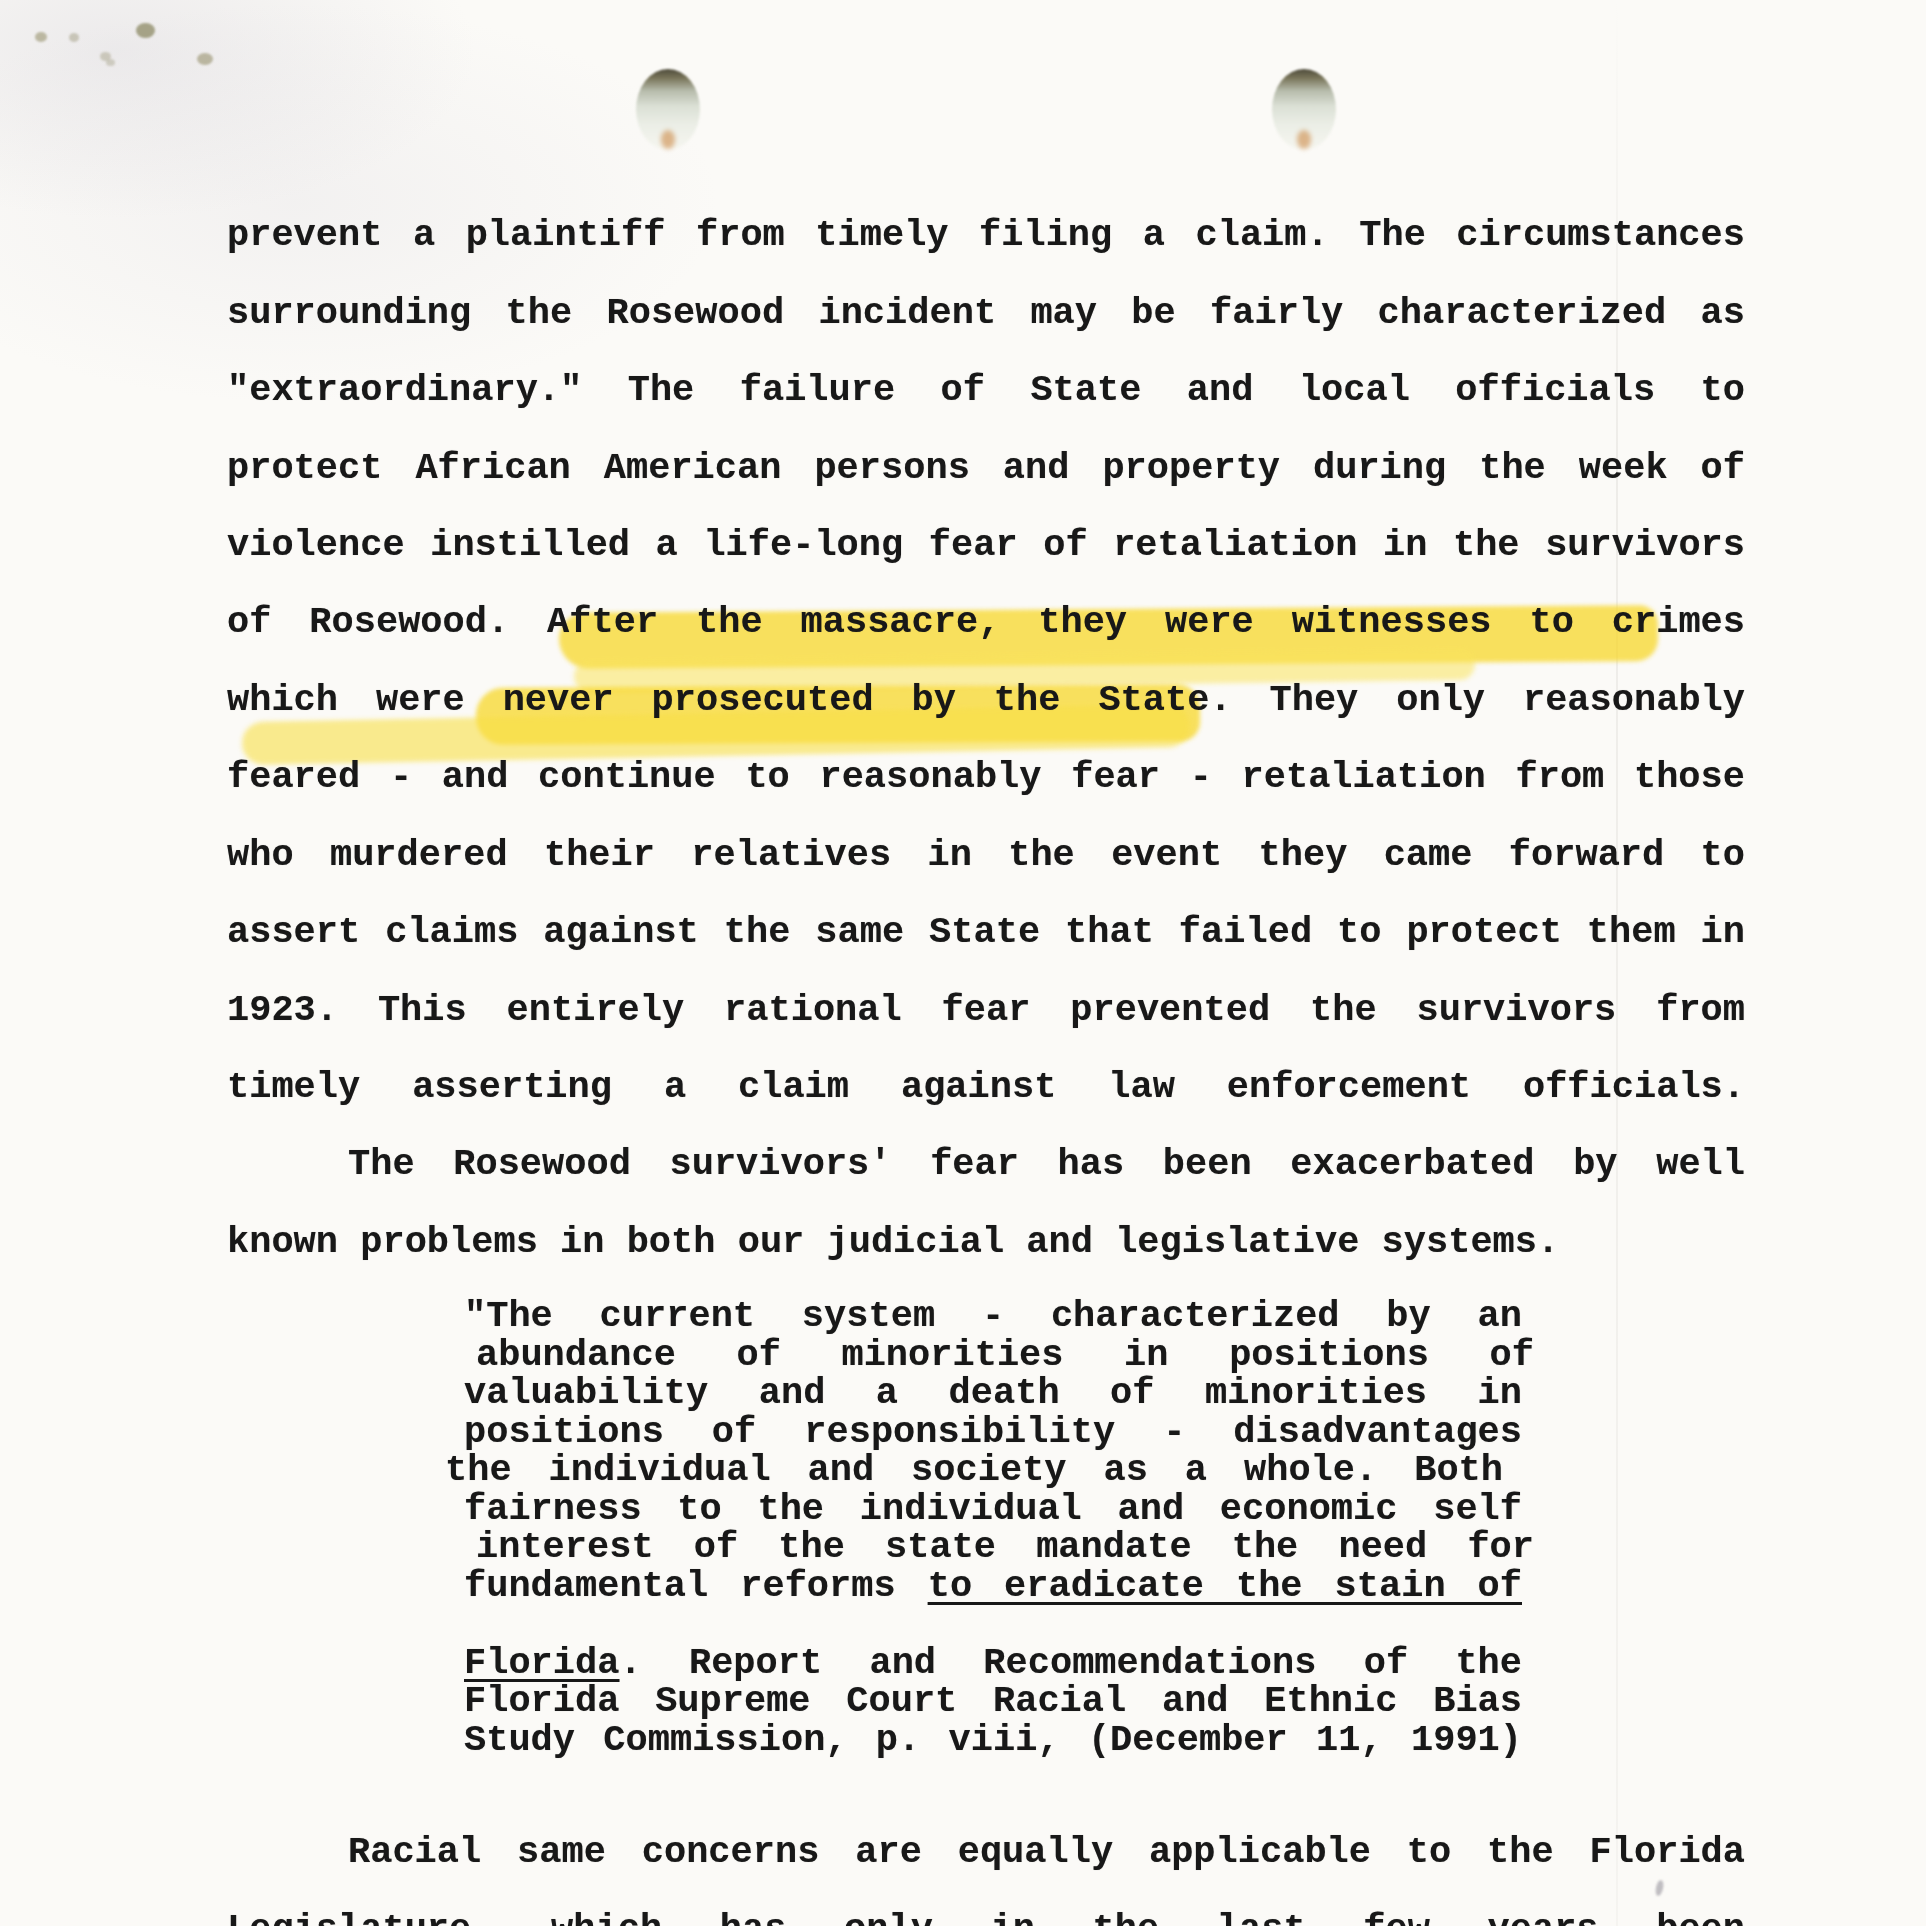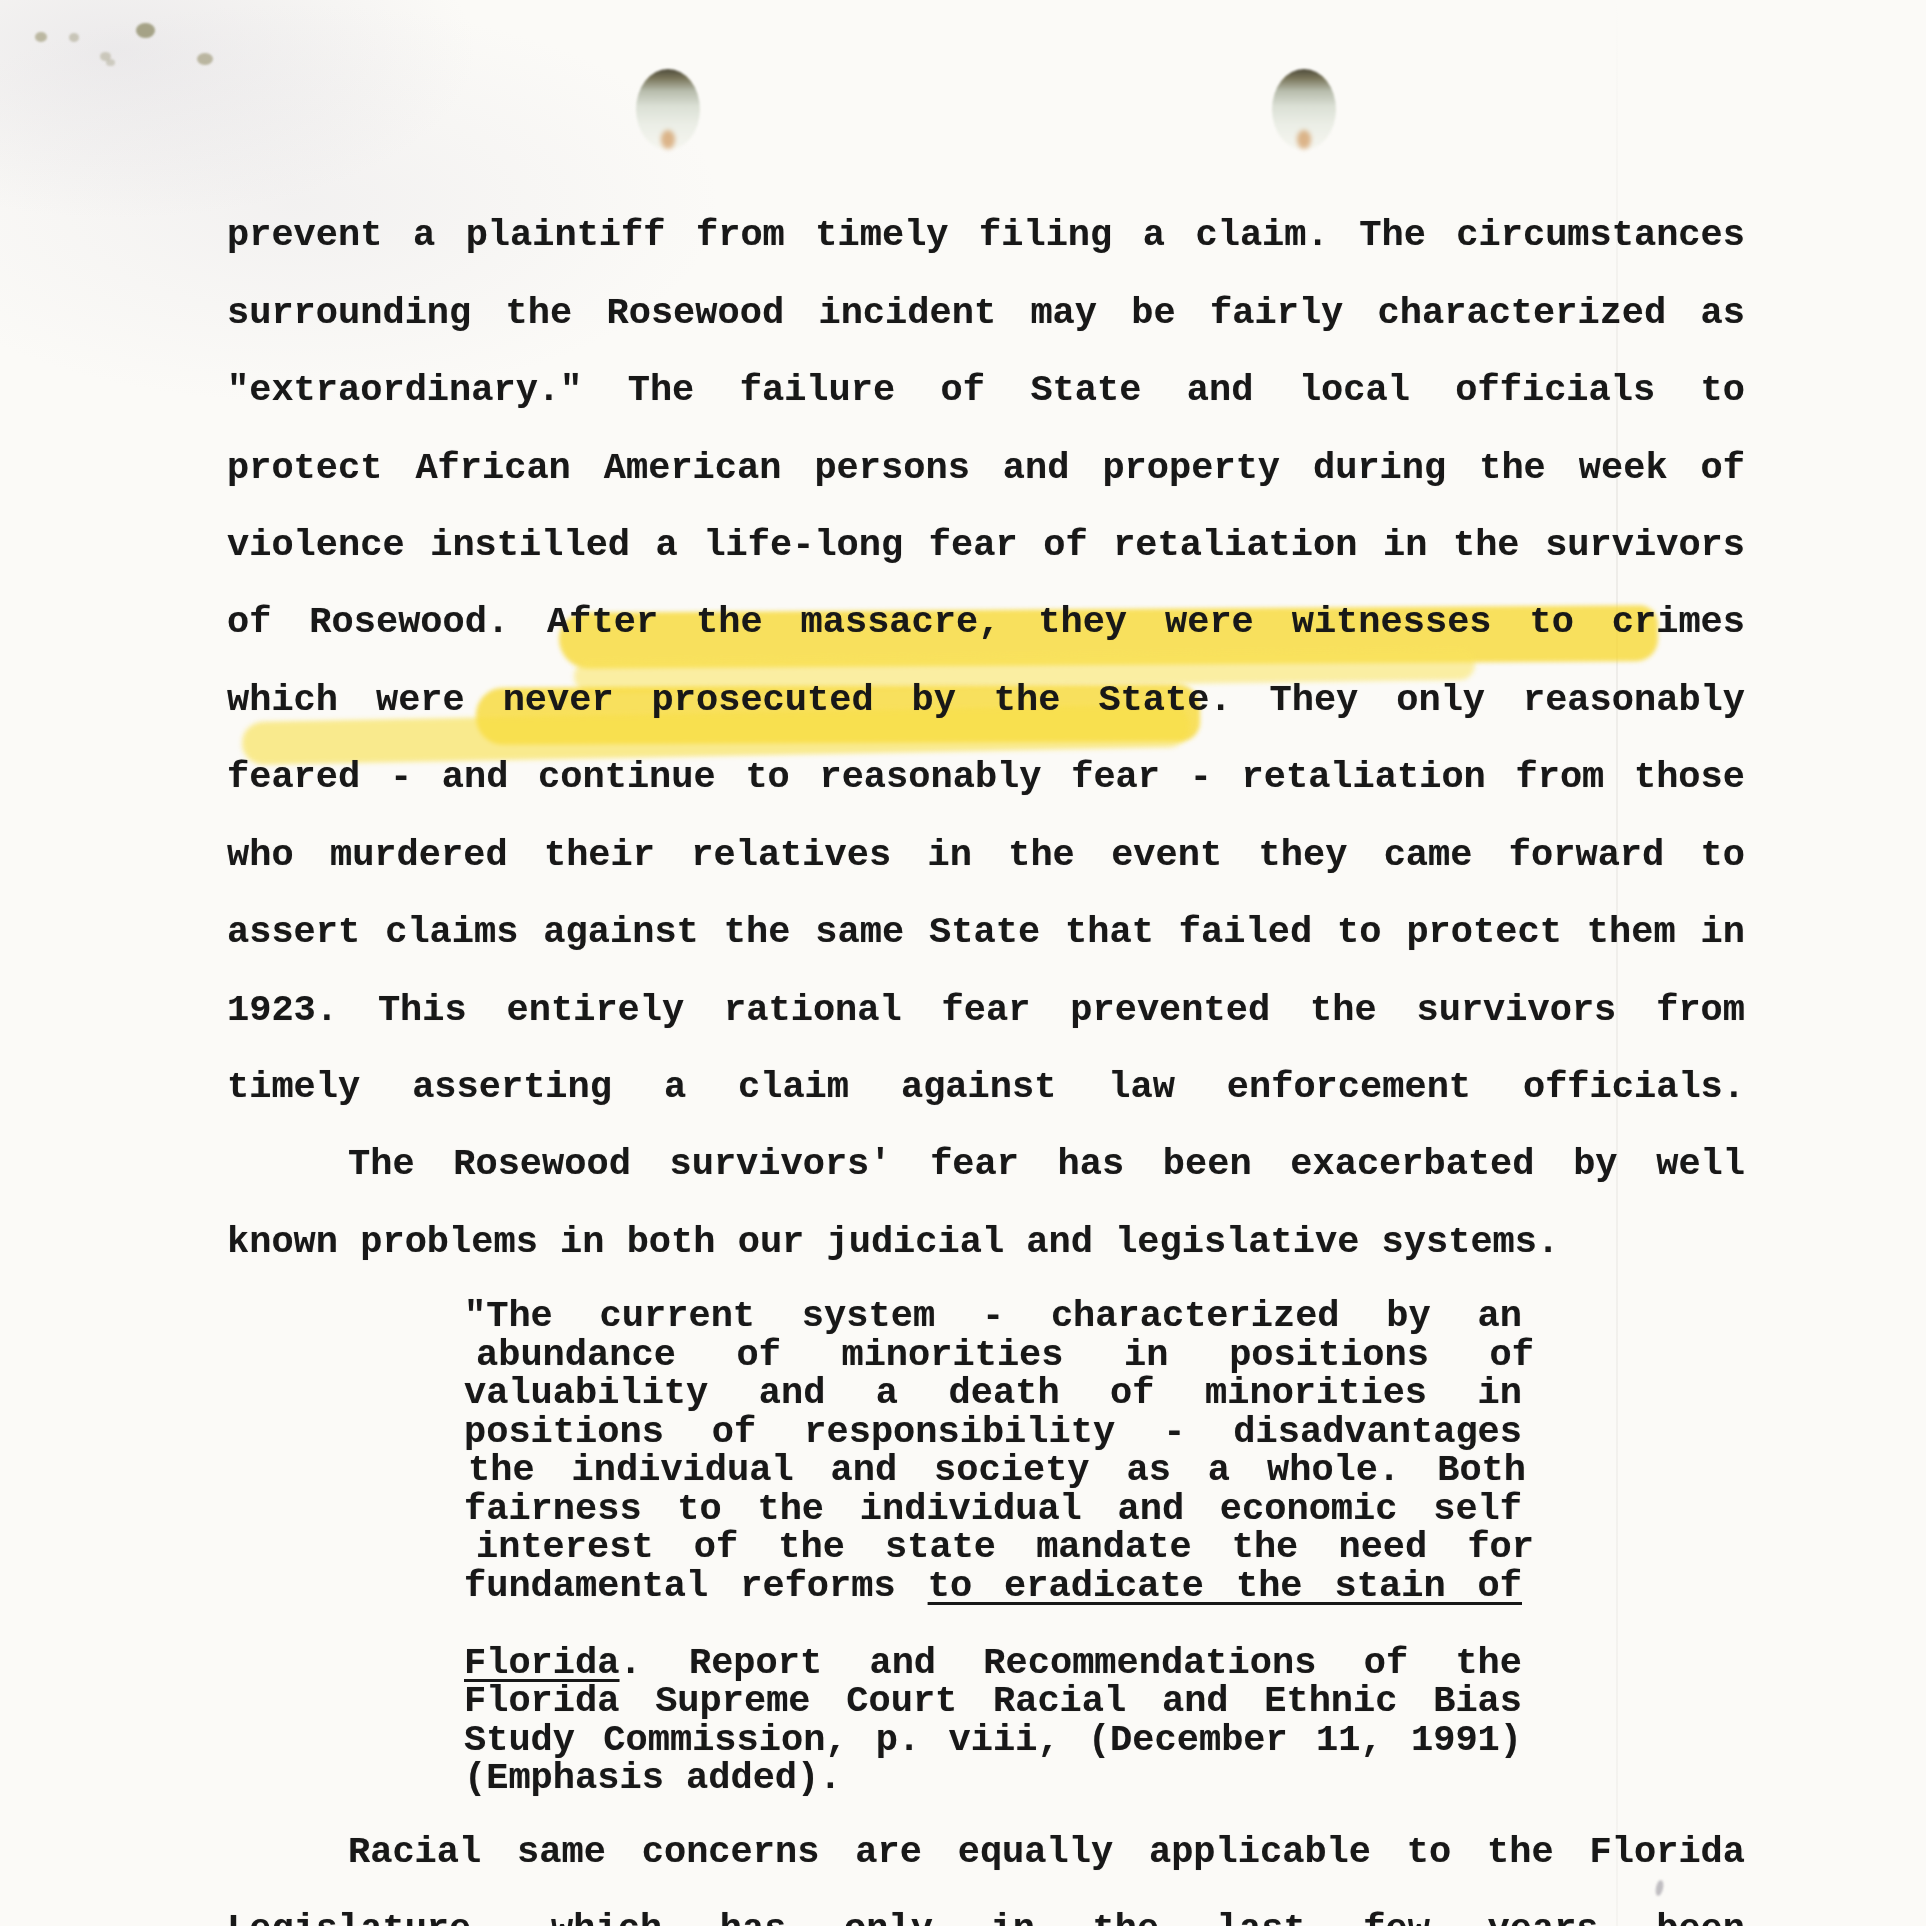--- a/index.html
+++ b/index.html
@@ -79,26 +79,25 @@
       <div class="line j" style="top: 817px; left: 227px; width: 1518px; line-height: 77px;"><span>who murdered their relatives in the event they came forward to</span></div>
       <div class="line j" style="top: 894px; left: 227px; width: 1518px; line-height: 77px;"><span>assert claims against the same State that failed to protect them in</span></div>
       <div class="line j" style="top: 972px; left: 227px; width: 1518px; line-height: 77px;"><span>1923.  This entirely rational fear prevented the survivors from</span></div>
       <div class="line j" style="top: 1049px; left: 227px; width: 1518px; line-height: 77px;"><span>timely asserting a claim against law enforcement officials.</span></div>
       <div class="line j" style="top: 1126px; left: 227px; width: 1518px; line-height: 77px; padding-left: 121px;"><span>The Rosewood survivors' fear has been exacerbated by well</span></div>
       <div class="line" style="top: 1204px; left: 227px; width: 1518px; line-height: 77px;"><span>known problems in both our judicial and legislative systems.</span></div>
       <div class="line j" style="top: 1297px; left: 464px; width: 1058px; line-height: 39px;"><span>"The current system - characterized by an</span></div>
       <div class="line j" style="top: 1336px; left: 464px; width: 1058px; line-height: 39px; margin-left: 12px;"><span>abundance of minorities in positions of</span></div>
       <div class="line j" style="top: 1374px; left: 464px; width: 1058px; line-height: 39px;"><span>valuability and a death of minorities in</span></div>
       <div class="line j" style="top: 1413px; left: 464px; width: 1058px; line-height: 39px;"><span>positions of responsibility - disadvantages</span></div>
-      <div class="line j" style="top: 1451px; left: 468px; width: 1058px; line-height: 39px;"><span>the individual and society as a whole.  Both</span></div>
+      <div class="line j" style="top: 1451px; left: 445px; width: 1058px; line-height: 39px;"><span>the individual and society as a whole.  Both</span></div>
       <div class="line j" style="top: 1490px; left: 464px; width: 1058px; line-height: 39px;"><span>fairness to the individual and economic self</span></div>
       <div class="line j" style="top: 1528px; left: 476px; width: 1058px; line-height: 39px;"><span>interest of the state mandate the need for</span></div>
       <div class="line j" style="top: 1567px; left: 464px; width: 1058px; line-height: 39px;"><span>fundamental reforms </span><span class="u">to eradicate the stain of</span></div>
       <div class="line j" style="top: 1644px; left: 464px; width: 1058px; line-height: 39px;"><span class="u">Florida</span><span>.  Report and Recommendations of the</span></div>
       <div class="line j" style="top: 1682px; left: 464px; width: 1058px; line-height: 39px;"><span>Florida Supreme Court Racial and Ethnic Bias</span></div>
       <div class="line j" style="top: 1721px; left: 464px; width: 1058px; line-height: 39px;"><span>Study Commission, p. viii, (December 11, 1991)</span></div>
-      <div class="line" style="top: 1759px; left: 464px; width: 1058px; line-height: 39px;"><span>(Emphasis added).</span></div>
       <div class="line j" style="top: 1814px; left: 227px; width: 1518px; line-height: 77px; padding-left: 121px;"><span>Racial same concerns are equally applicable to the Florida</span></div>
       <div class="line j" style="top: 1891px; left: 227px; width: 1518px; line-height: 77px;"><span>Legislature, which has only in the last few years been</span></div>
     </div>
 
 </div>
 
 
 </body></html>

